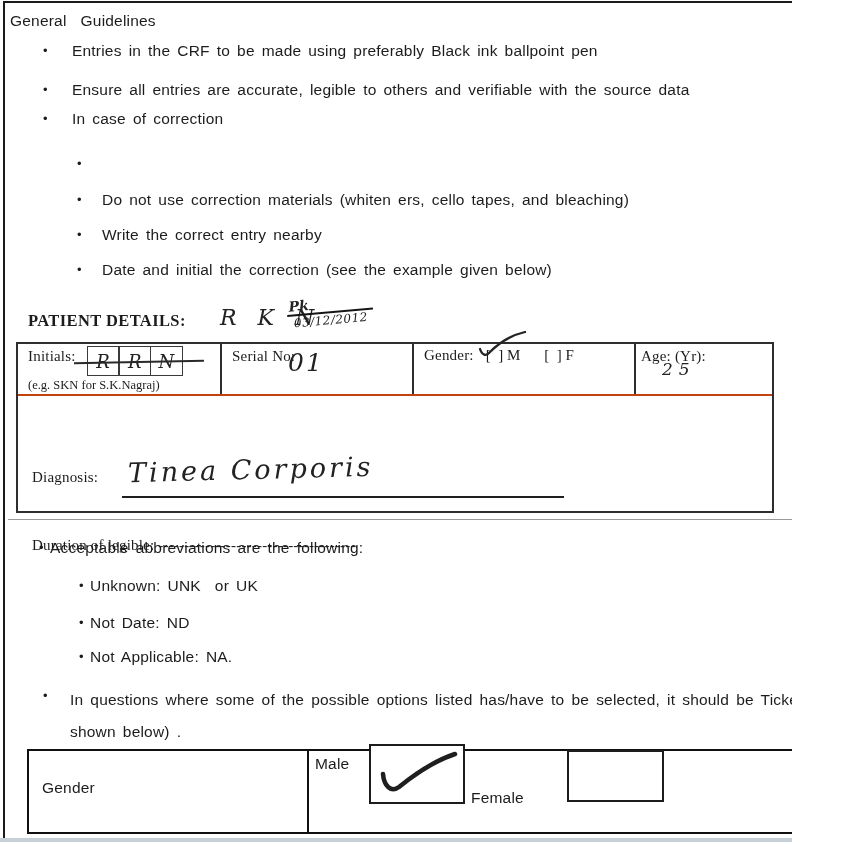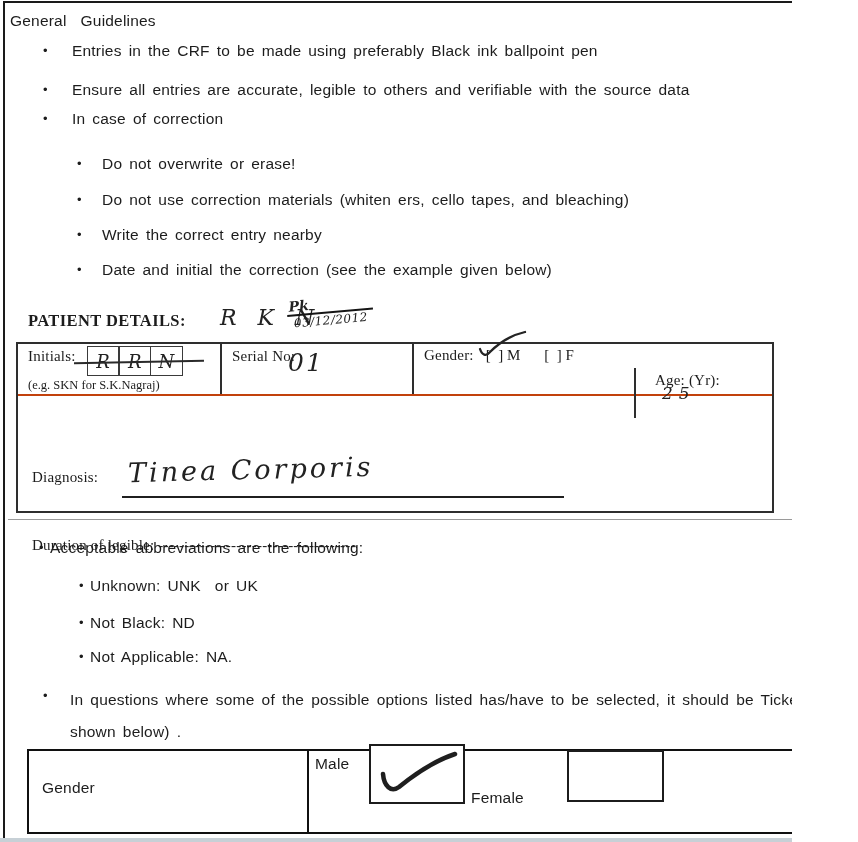--- a/index.html
+++ b/index.html
@@ -29,21 +29,21 @@
   .hand-name { font-size:22px; letter-spacing:7px; }
 
   .anno { transform:rotate(-5deg); width:90px; line-height:1; }
   .anno-ini { display:block; font-size:14px; font-weight:bold; border-bottom:2px solid #151515; width:84px; padding:0 0 1px 2px; }
   .anno-date { display:block; font-size:12px; letter-spacing:0.5px; margin:1px 0 0 6px; }
 
   .ptable { position:absolute; left:16px; top:342px; width:758px; height:171px; border:2px solid #2e2e2e; box-sizing:border-box; }
   .prow1 { position:absolute; left:0; top:0; width:100%; height:52px; border-bottom:2px solid #c2410c; box-sizing:border-box; display:flex; }
   .pcell { position:relative; box-sizing:border-box; height:100%; padding:3px 0 0 10px; }
   .pcell + .pcell { border-left:2px solid #2e2e2e; }
-  .c1 { width:202px; } .c2 { width:192px; } .c3 { width:222px; } .c4 { flex:1; padding-left:19px;margin-top:24px; }
+  .c1 { width:202px; } .c2 { width:192px; } .c3 { width:222px; } .c4 { flex:1; padding-left:5px; }
 
   .ini-grid { position:absolute; left:70px; top:2px; display:flex; }
   .ini-box { width:33px; height:30px; border:1.4px solid #3a3a3a; box-sizing:border-box;
              margin-left:-1.4px; display:flex; align-items:center; justify-content:center;
              font-size:18px; }
   .ini-strike { position:absolute; left:56px; top:17px; width:130px; height:2px; background:#2a2a2a; transform:rotate(-1.2deg); }
   .ini-hint { position:absolute; left:10px; top:34px; }
 
   .serial-val { position:absolute; left:66px; top:4px; font-size:25px; letter-spacing:2px; }
   .age-val { position:absolute; left:26px; top:15px; font-size:17px; letter-spacing:6px; }
@@ -89,21 +89,20 @@
     <span class="dot">•</span>
     <span>Ensure all entries are accurate, legible to others and verifiable with the source data</span>
   </div>
   <div class="li g1 sans" style="top:110px;">
     <span class="dot">•</span>
     <span>In case of correction</span>
   </div>
 
   <div class="li g2 sans" style="top:155px;">
     <span class="dot">•</span>
-    <span>Do not overwrite or erase!</span>
   </div>
   <div class="li g2 sans" style="top:191px;">
     <span class="dot">•</span>
     <span>Do not use correction materials (whiten ers, cello tapes, and bleaching)</span>
   </div>
   <div class="li g2 sans" style="top:226px;">
     <span class="dot">•</span>
     <span>Write the correct entry nearby</span>
   </div>
   <div class="li g2 sans" style="top:261px;">
@@ -166,21 +165,21 @@
   <div class="li a1 sans" style="top:539px;">
     <span class="dot">•</span>
     <span>Acceptable abbreviations are the following:</span>
   </div>
   <div class="li a2 sans pre" style="top:577px;">
     <span class="dot">•</span>
     <span>Unknown: UNK  or UK</span>
   </div>
   <div class="li a2 sans" style="top:614px;">
     <span class="dot">•</span>
-    <span>Not Black: ND</span>
+    <span>Not Date: ND</span>
   </div>
   <div class="li a2 sans" style="top:648px;">
     <span class="dot">•</span>
     <span>Not Applicable: NA.</span>
   </div>
 
   <div class="abs sans" style="left:43px; top:686px;">
     <span class="dot" style="font-size:13px;">•</span>
   </div>
   <div class="tick-par sans">In questions where some of the possible options listed has/have to be selected, it should be Ticked  (as shown below) .</div>

